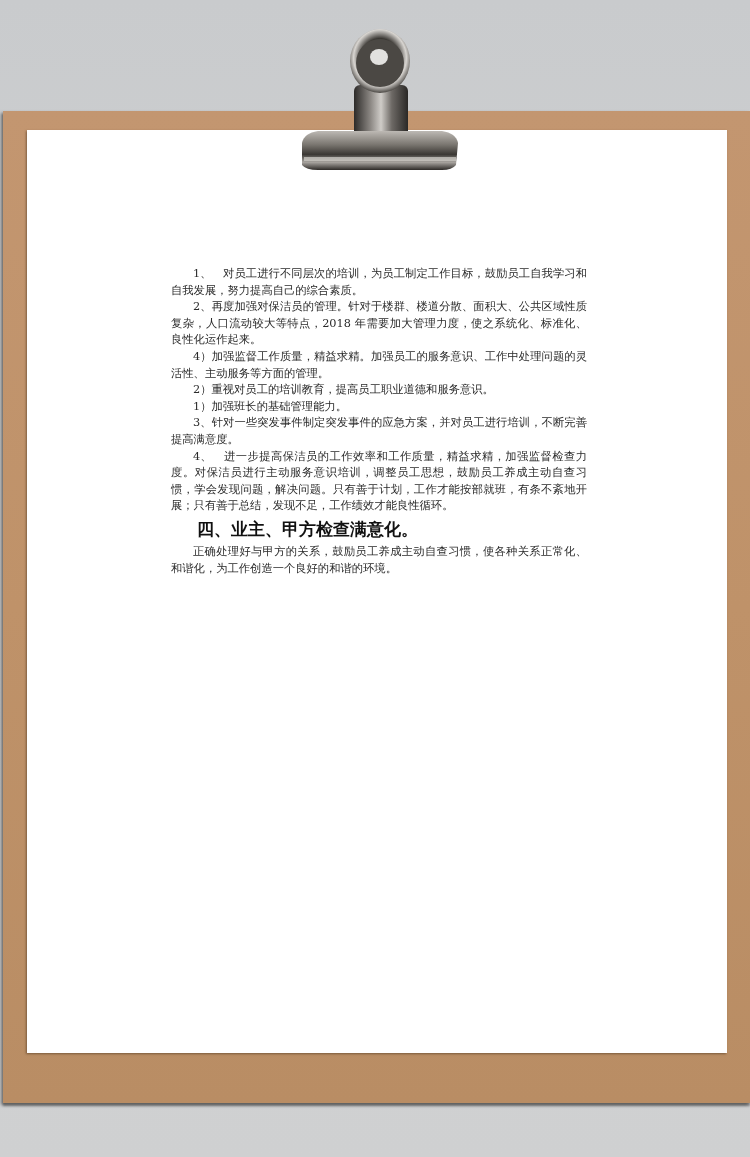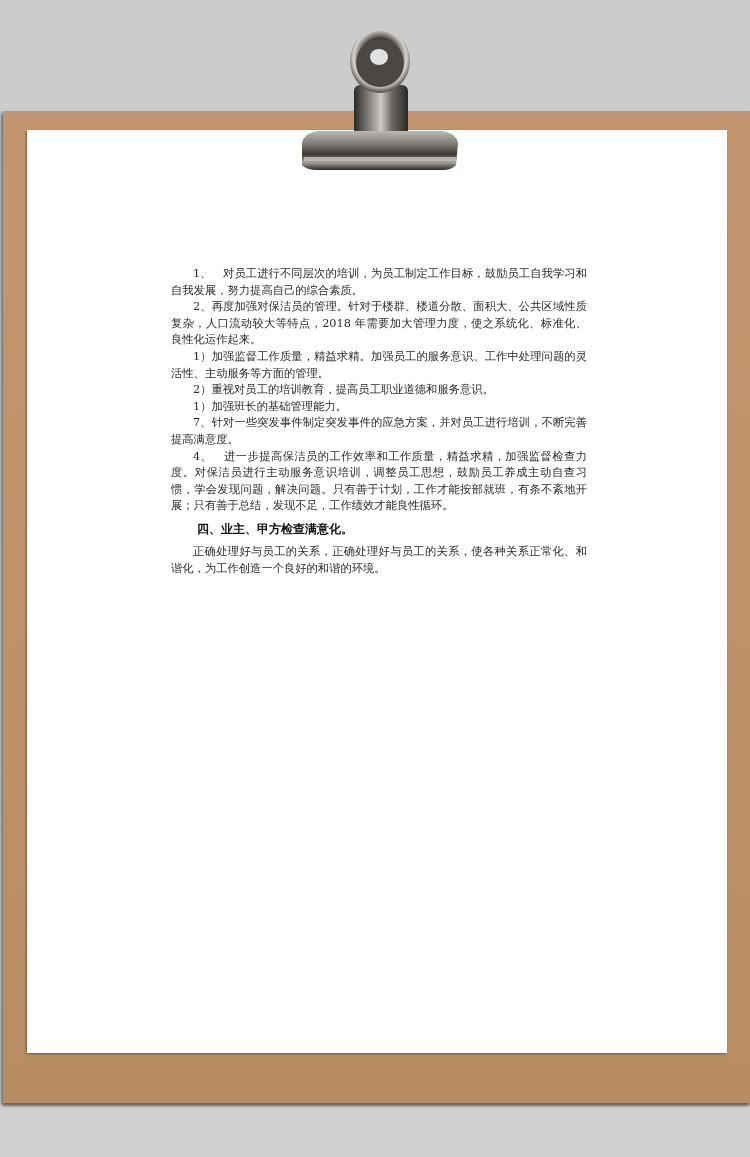--- a/index.html
+++ b/index.html
@@ -20,21 +20,21 @@
   }
   .clip { position:absolute; left:296px; top:25px; width:168px; height:145px; }
   .doc {
     position:absolute; left:171px; top:266px; width:416px;
     font-size:11.3px; line-height:16.6px; color:#2a2a2a;
   }
   .doc p { margin:0; text-align:justify; }
   .doc p.indent { text-indent:22px; }
   .doc h3 {
     margin:4px 0 5px 0; font-family:"DejaVu Sans","Liberation Sans",sans-serif;
-    font-size:12px; font-weight:bold; color:#111; padding-left:26px; line-height:20px;
+    font-size:17px; font-weight:bold; color:#111; padding-left:26px; line-height:20px;
   }
 </style>
 </head>
 <body>
 
 <div class="board"></div>
 <div class="paper"></div>
 
 <svg class="clip" viewBox="0 0 168 145" xmlns="http://www.w3.org/2000/svg">
   <defs>
@@ -63,22 +63,22 @@
   <ellipse cx="84" cy="36" rx="30" ry="32" fill="url(#ring)"></ellipse>
   <ellipse cx="84" cy="38" rx="24" ry="24" fill="#4b4844"></ellipse>
   <ellipse cx="83" cy="32" rx="9" ry="8" fill="#e2e1df"></ellipse>
   <path d="M6 118 Q8 108 22 106 L146 106 Q160 108 162 118 L160 140 Q156 145 146 145 L22 145 Q10 145 6 140 Z" fill="url(#bar)"></path>
   <rect x="8" y="132" width="152" height="4" fill="#d4d1cc" opacity="0.7"></rect>
 </svg>
 
 <div class="doc">
   <p class="indent">1、　对员工进行不同层次的培训，为员工制定工作目标，鼓励员工自我学习和自我发展，努力提高自己的综合素质。</p>
   <p class="indent">2、再度加强对保洁员的管理。针对于楼群、楼道分散、面积大、公共区域性质复杂，人口流动较大等特点，2018 年需要加大管理力度，使之系统化、标准化、良性化运作起来。</p>
-  <p class="indent">1）加强监督工作质量，精益求精。加强员工的服务意识、工作中处理问题的灵活性、主动服务等方面的管理。</p>
+  <p class="indent">4）加强监督工作质量，精益求精。加强员工的服务意识、工作中处理问题的灵活性、主动服务等方面的管理。</p>
   <p class="indent">2）重视对员工的培训教育，提高员工职业道德和服务意识。</p>
   <p class="indent">1）加强班长的基础管理能力。</p>
-  <p class="indent">7、针对一些突发事件制定突发事件的应急方案，并对员工进行培训，不断完善提高满意度。</p>
+  <p class="indent">3、针对一些突发事件制定突发事件的应急方案，并对员工进行培训，不断完善提高满意度。</p>
   <p class="indent">4、　进一步提高保洁员的工作效率和工作质量，精益求精，加强监督检查力度。对保洁员进行主动服务意识培训，调整员工思想，鼓励员工养成主动自查习惯，学会发现问题，解决问题。只有善于计划，工作才能按部就班，有条不紊地开展；只有善于总结，发现不足，工作绩效才能良性循环。</p>
 
   <h3>四、业主、甲方检查满意化。</h3>
 
-  <p class="indent">正确处理好与员工的关系，正确处理好与员工的关系，使各种关系正常化、和谐化，为工作创造一个良好的和谐的环境。</p>
+  <p class="indent">正确处理好与甲方的关系，鼓励员工养成主动自查习惯，使各种关系正常化、和谐化，为工作创造一个良好的和谐的环境。</p>
 </div>
 
 </body></html>

